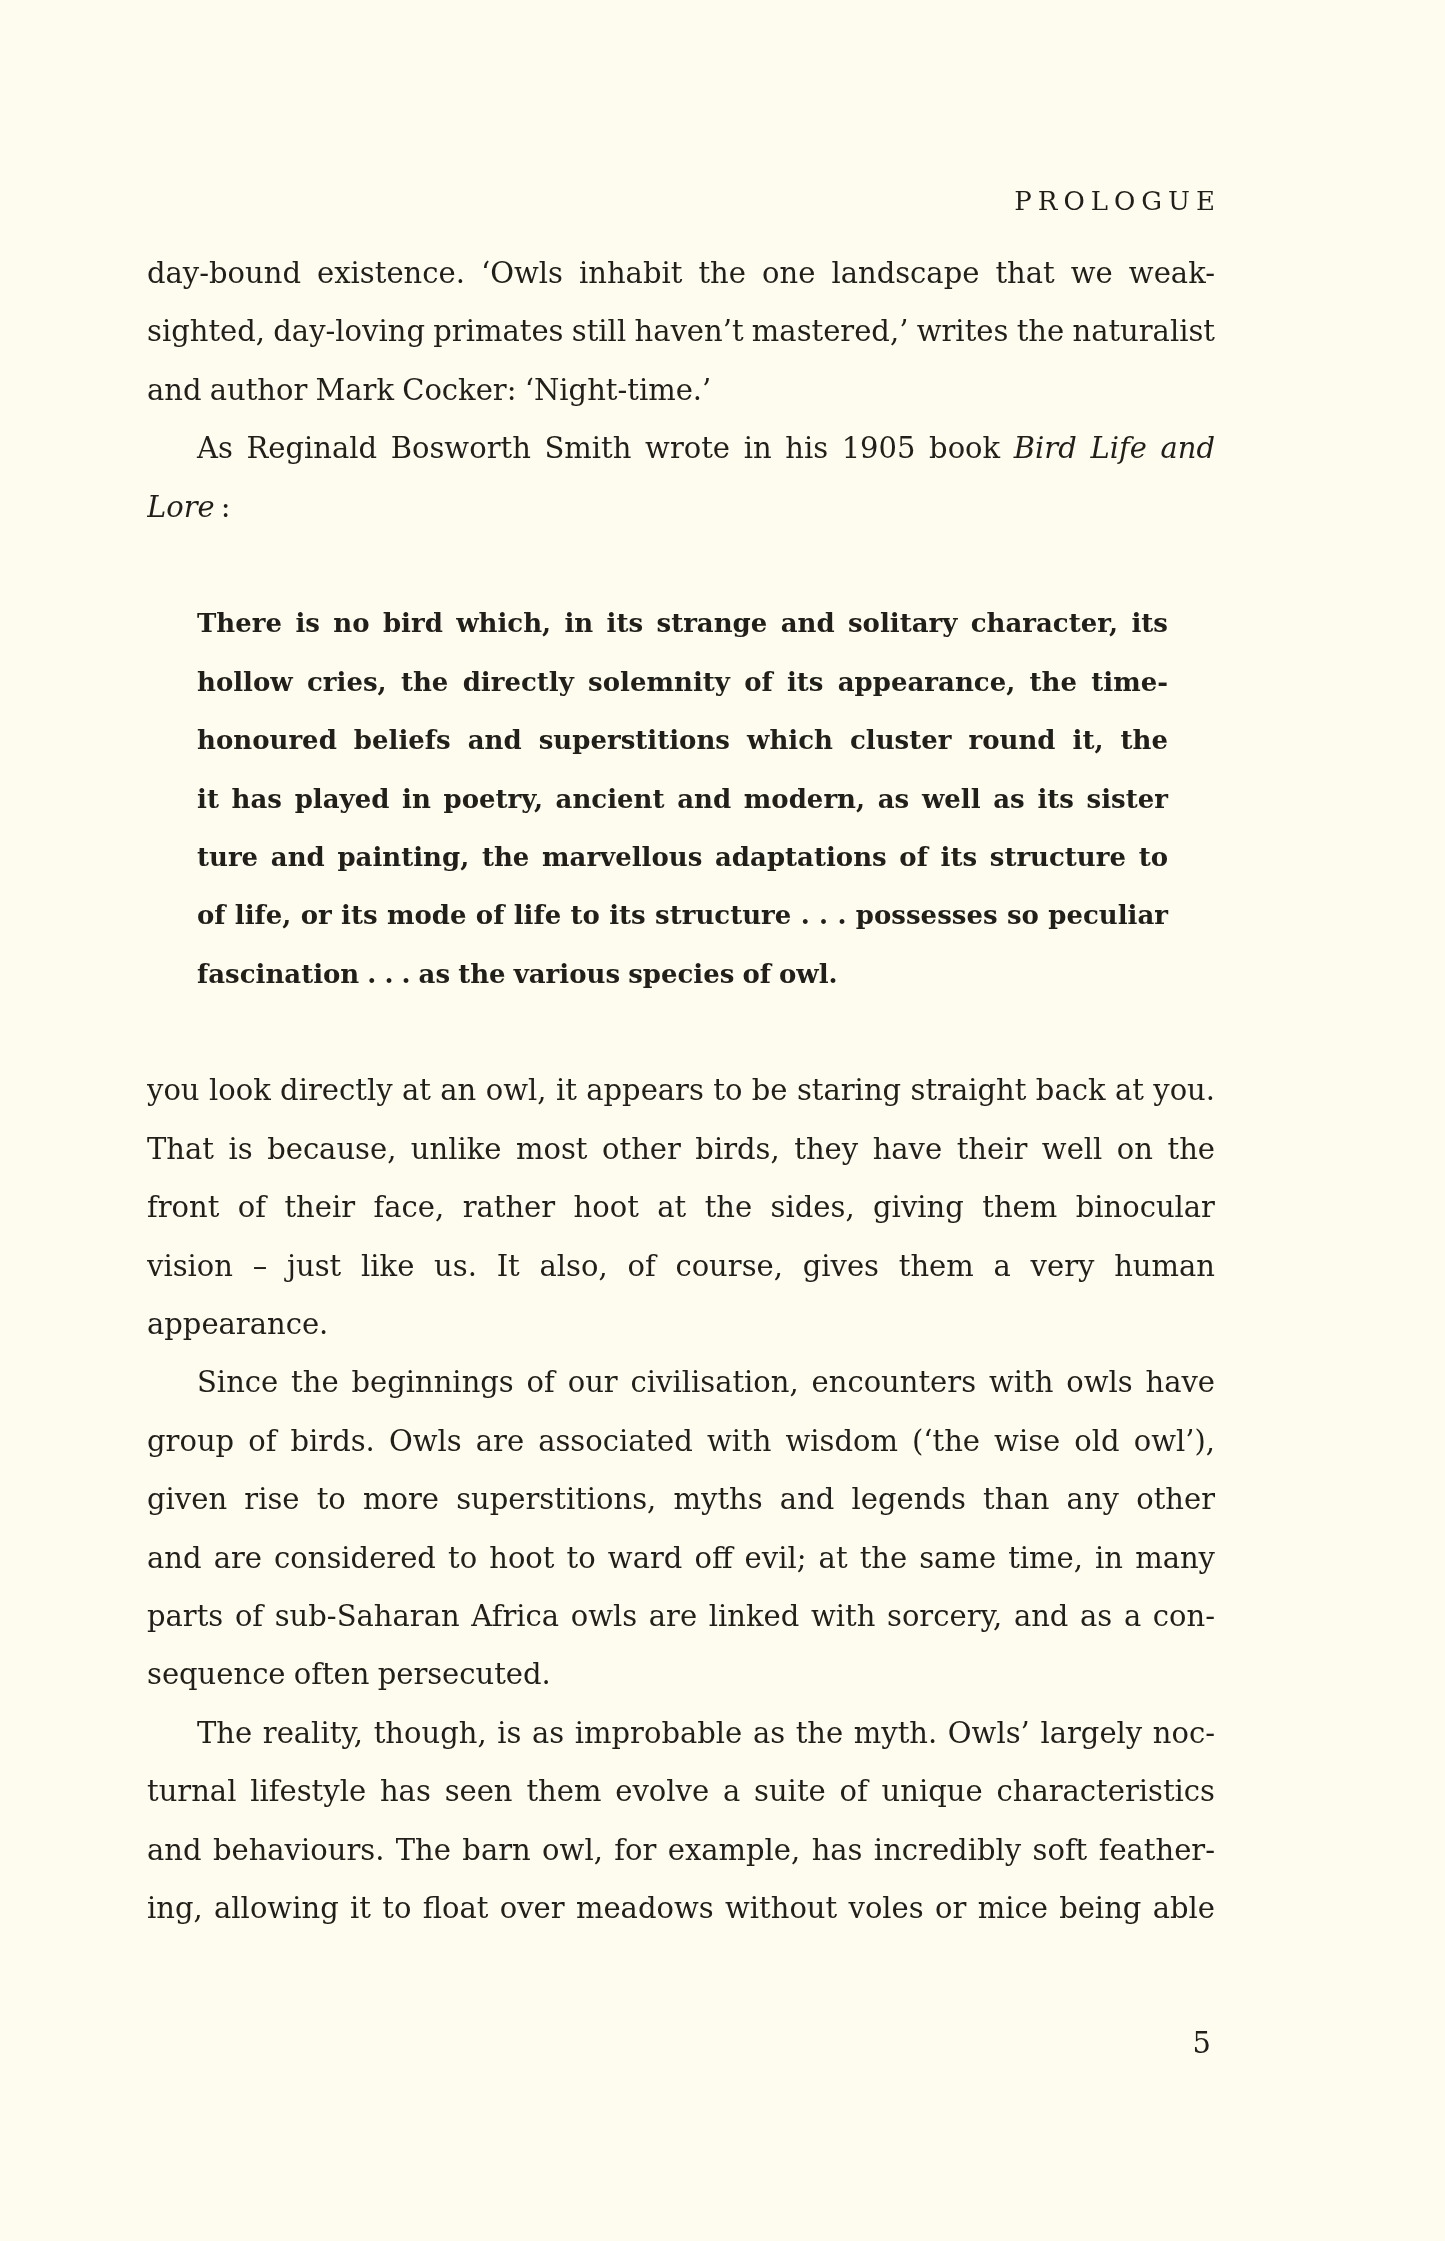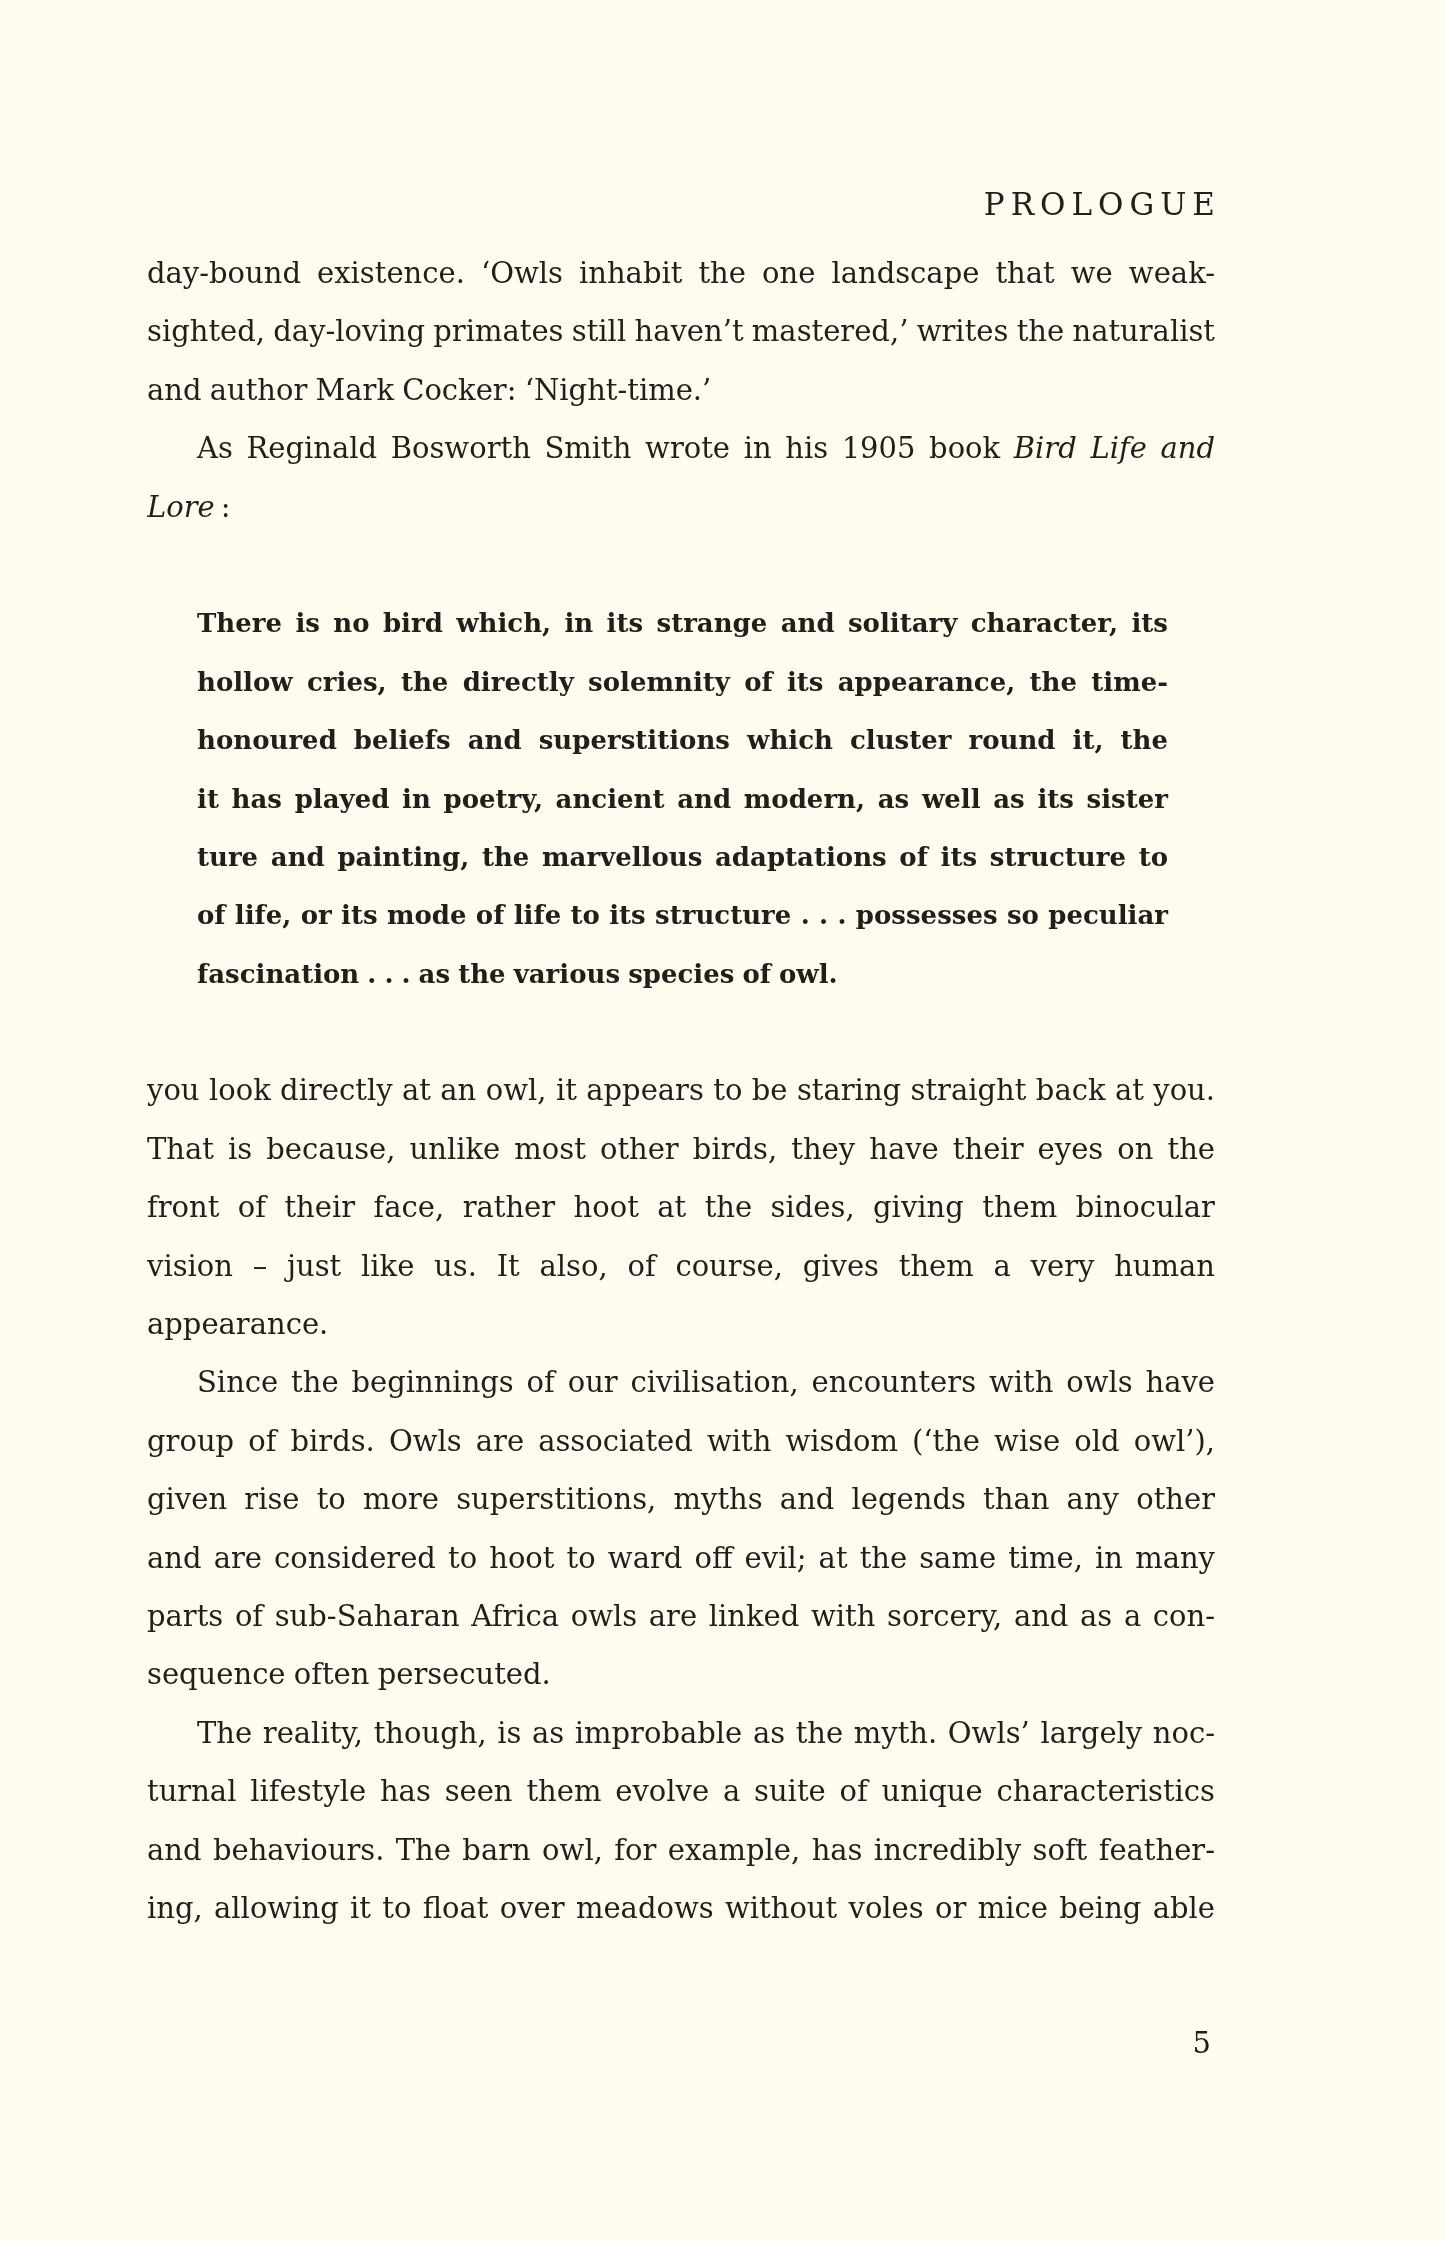--- a/index.html
+++ b/index.html
@@ -14,21 +14,21 @@
     margin: 0 auto;
     background: #fdfcef;
     color: #211f1a;
     font-family: "DejaVu Serif", "Liberation Serif", serif;
     overflow: hidden;
   }
   .running-head {
     position: absolute;
     top: 186px;
     right: 230px;
-    font-size: 31px;
+    font-size: 26px;
     letter-spacing: 6px;
     margin-right: -6px;
     white-space: nowrap;
   }
   .text-block {
     position: absolute;
     left: 147px;
     top: 244px;
     width: 1068px;
     font-size: 29px;
@@ -92,21 +92,21 @@
       <div class="line">it has played in poetry, ancient and modern, as well as its sister arts, sculp-</div>
       <div class="line">ture and painting, the marvellous adaptations of its structure to its mode</div>
       <div class="line">of life, or its mode of life to its structure . . . possesses so peculiar a</div>
       <div class="line ll">fascination . . . as the various species of owl.</div>
     </div>
 
     <div class="spacer"></div>
 
     <div class="para">
       <div class="line">you look directly at an owl, it appears to be staring straight back at you.</div>
-      <div class="line">That is because, unlike most other birds, they have their eyes on the</div>
+      <div class="line">That is because, unlike most other birds, they have their well on the</div>
       <div class="line">front of their face, rather hoot at the sides, giving them binocular</div>
       <div class="line">vision – just like us. It also, of course, gives them a very human</div>
       <div class="line ll">appearance.</div>
     </div>
 
     <div class="para">
       <div class="line ind">Since the beginnings of our civilisation, encounters with owls have</div>
       <div class="line">group of birds. Owls are associated with wisdom (‘the wise old owl’),</div>
       <div class="line">given rise to more superstitions, myths and legends than any other</div>
       <div class="line">and are considered to hoot to ward off evil; at the same time, in many</div>

